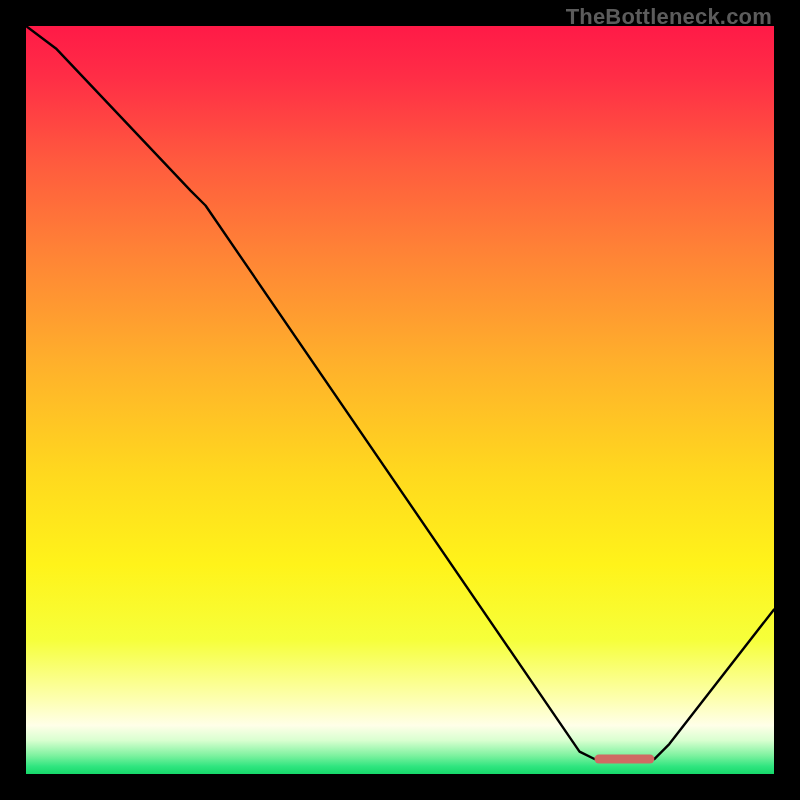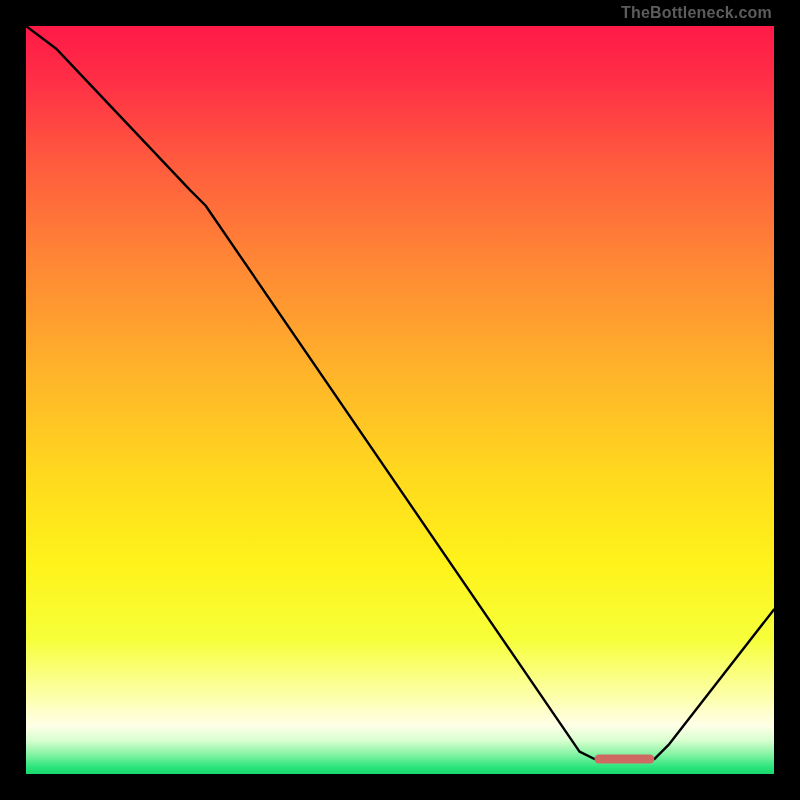--- a/index.html
+++ b/index.html
@@ -24,21 +24,21 @@
     left: 0;
     top: 0;
     width: 748px;
     height: 748px;
   }
   .watermark {
     position: absolute;
     top: 4px;
     right: 28px;
     color: #5c5c5c;
-    font-size: 16px;
+    font-size: 22px;
     font-weight: 600;
     letter-spacing: 0.2px;
     user-select: none;
   }
   svg {
     display: block;
   }
 </style>
 </head>
 <body>

